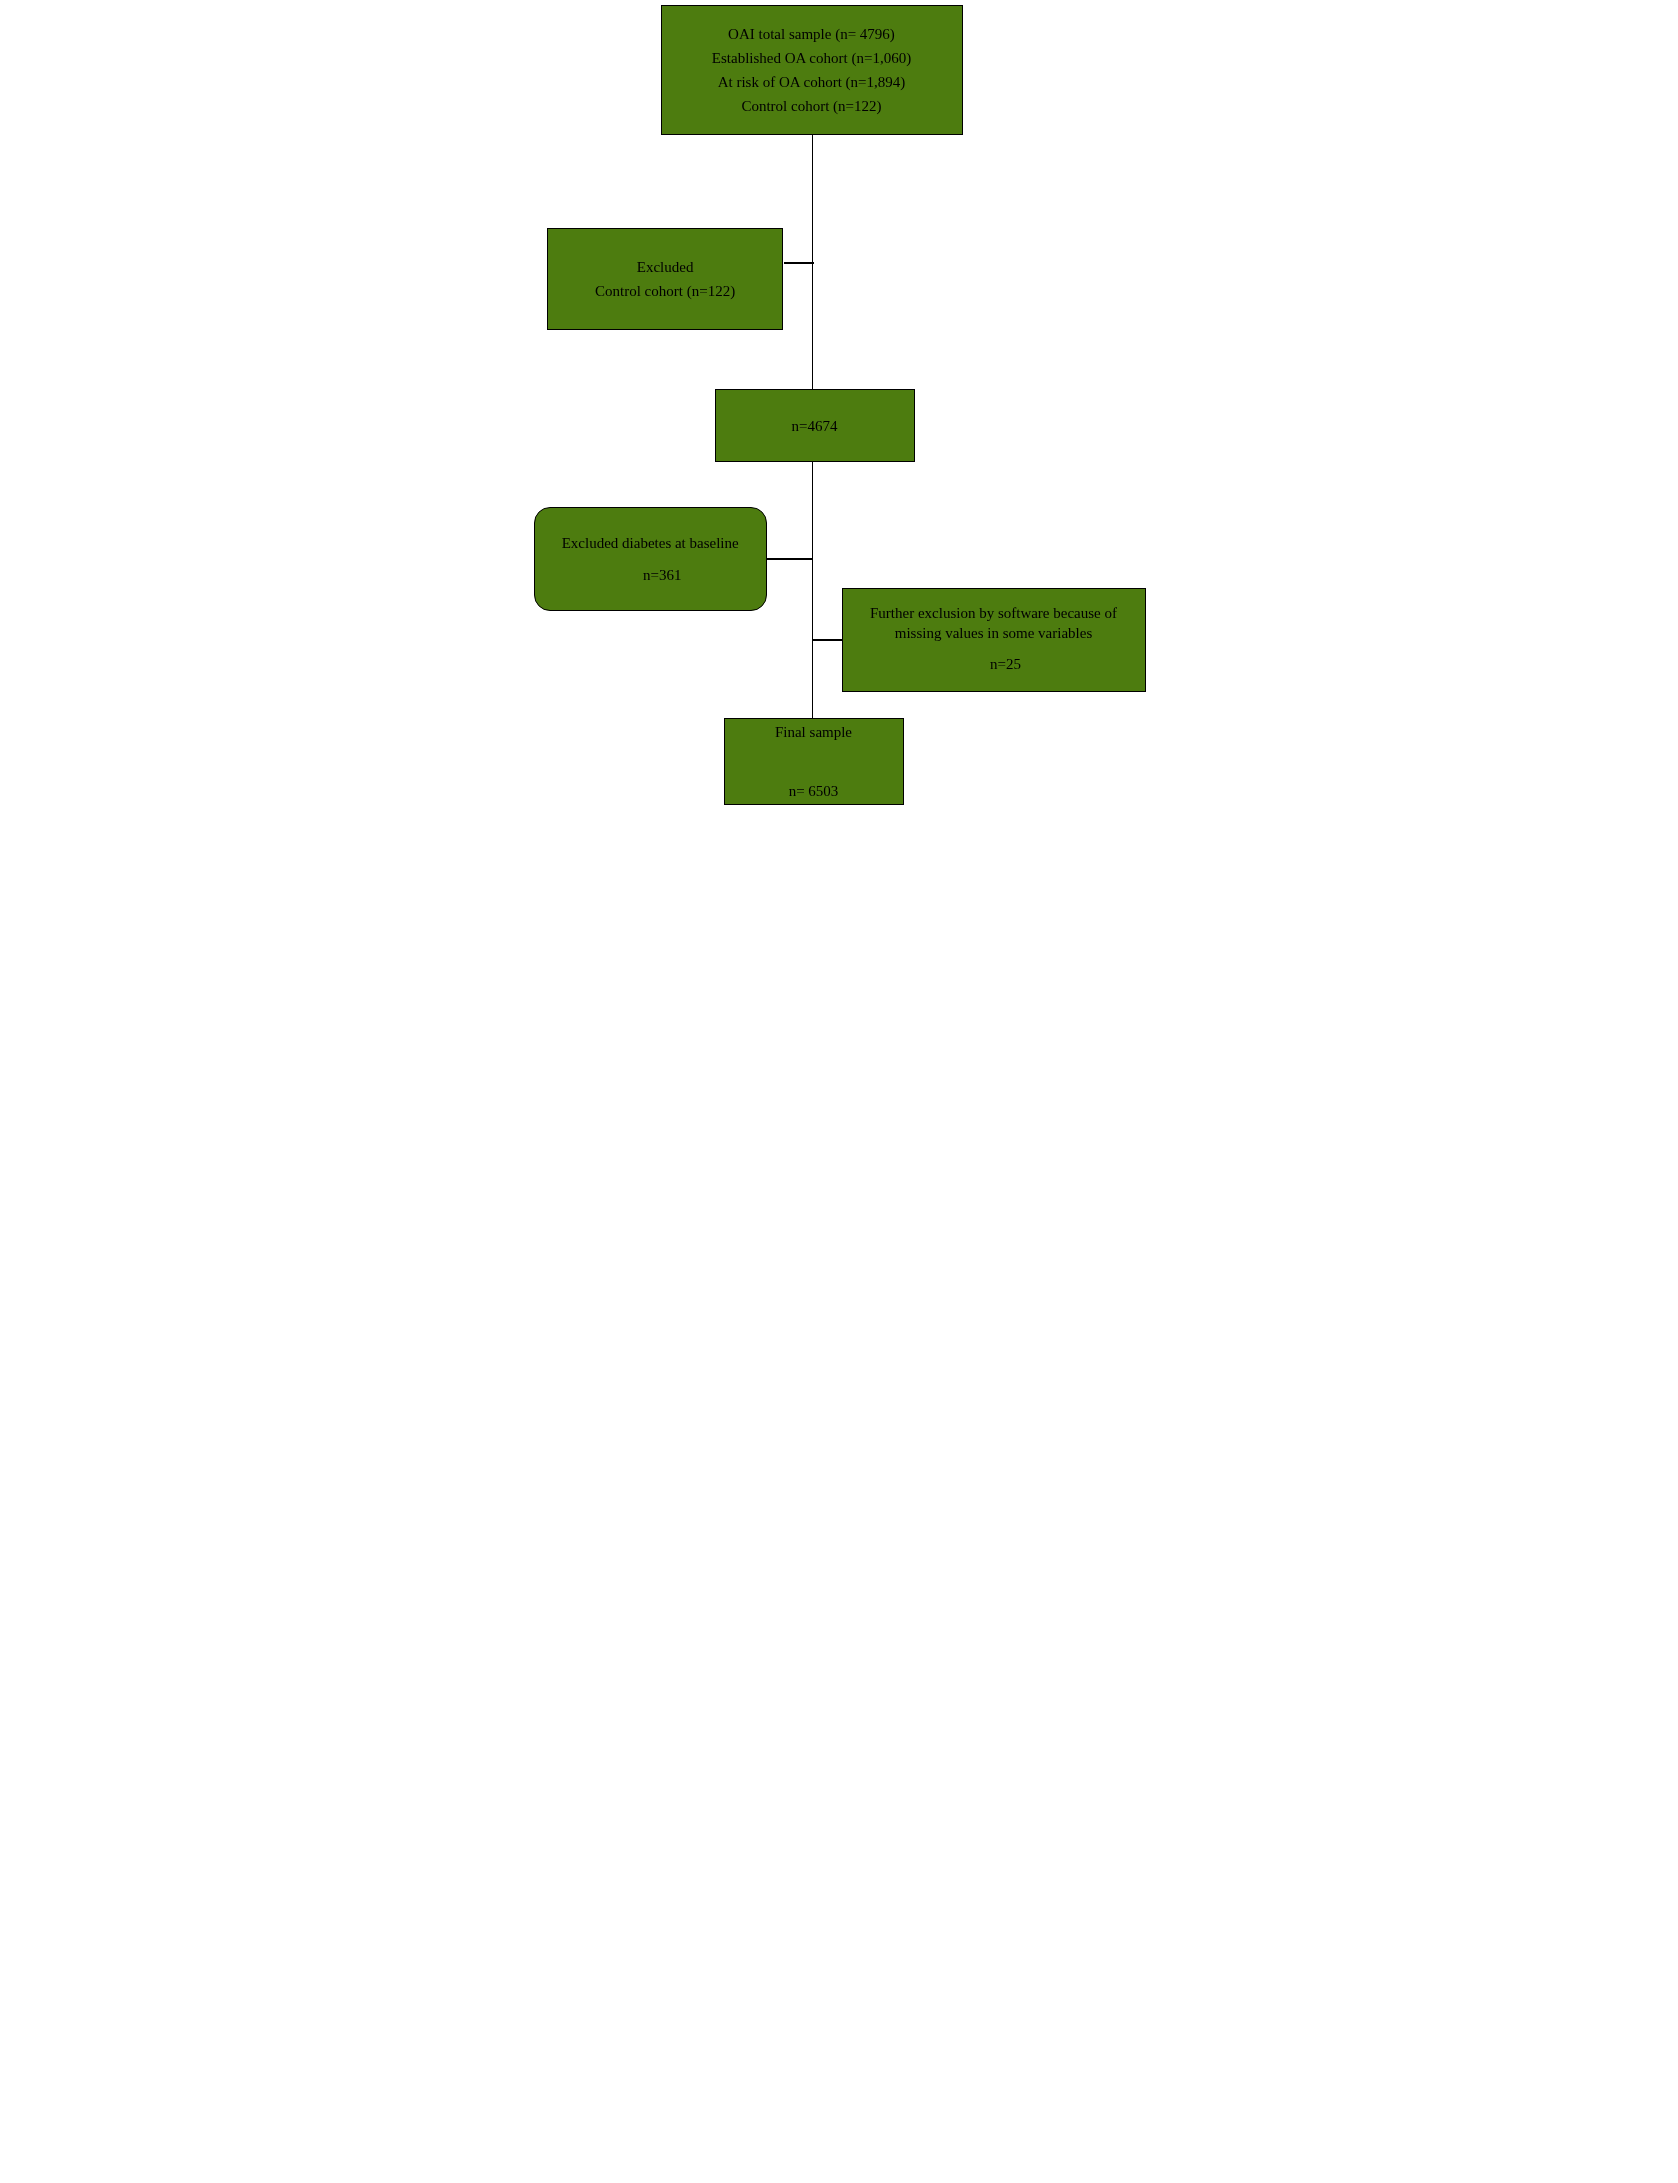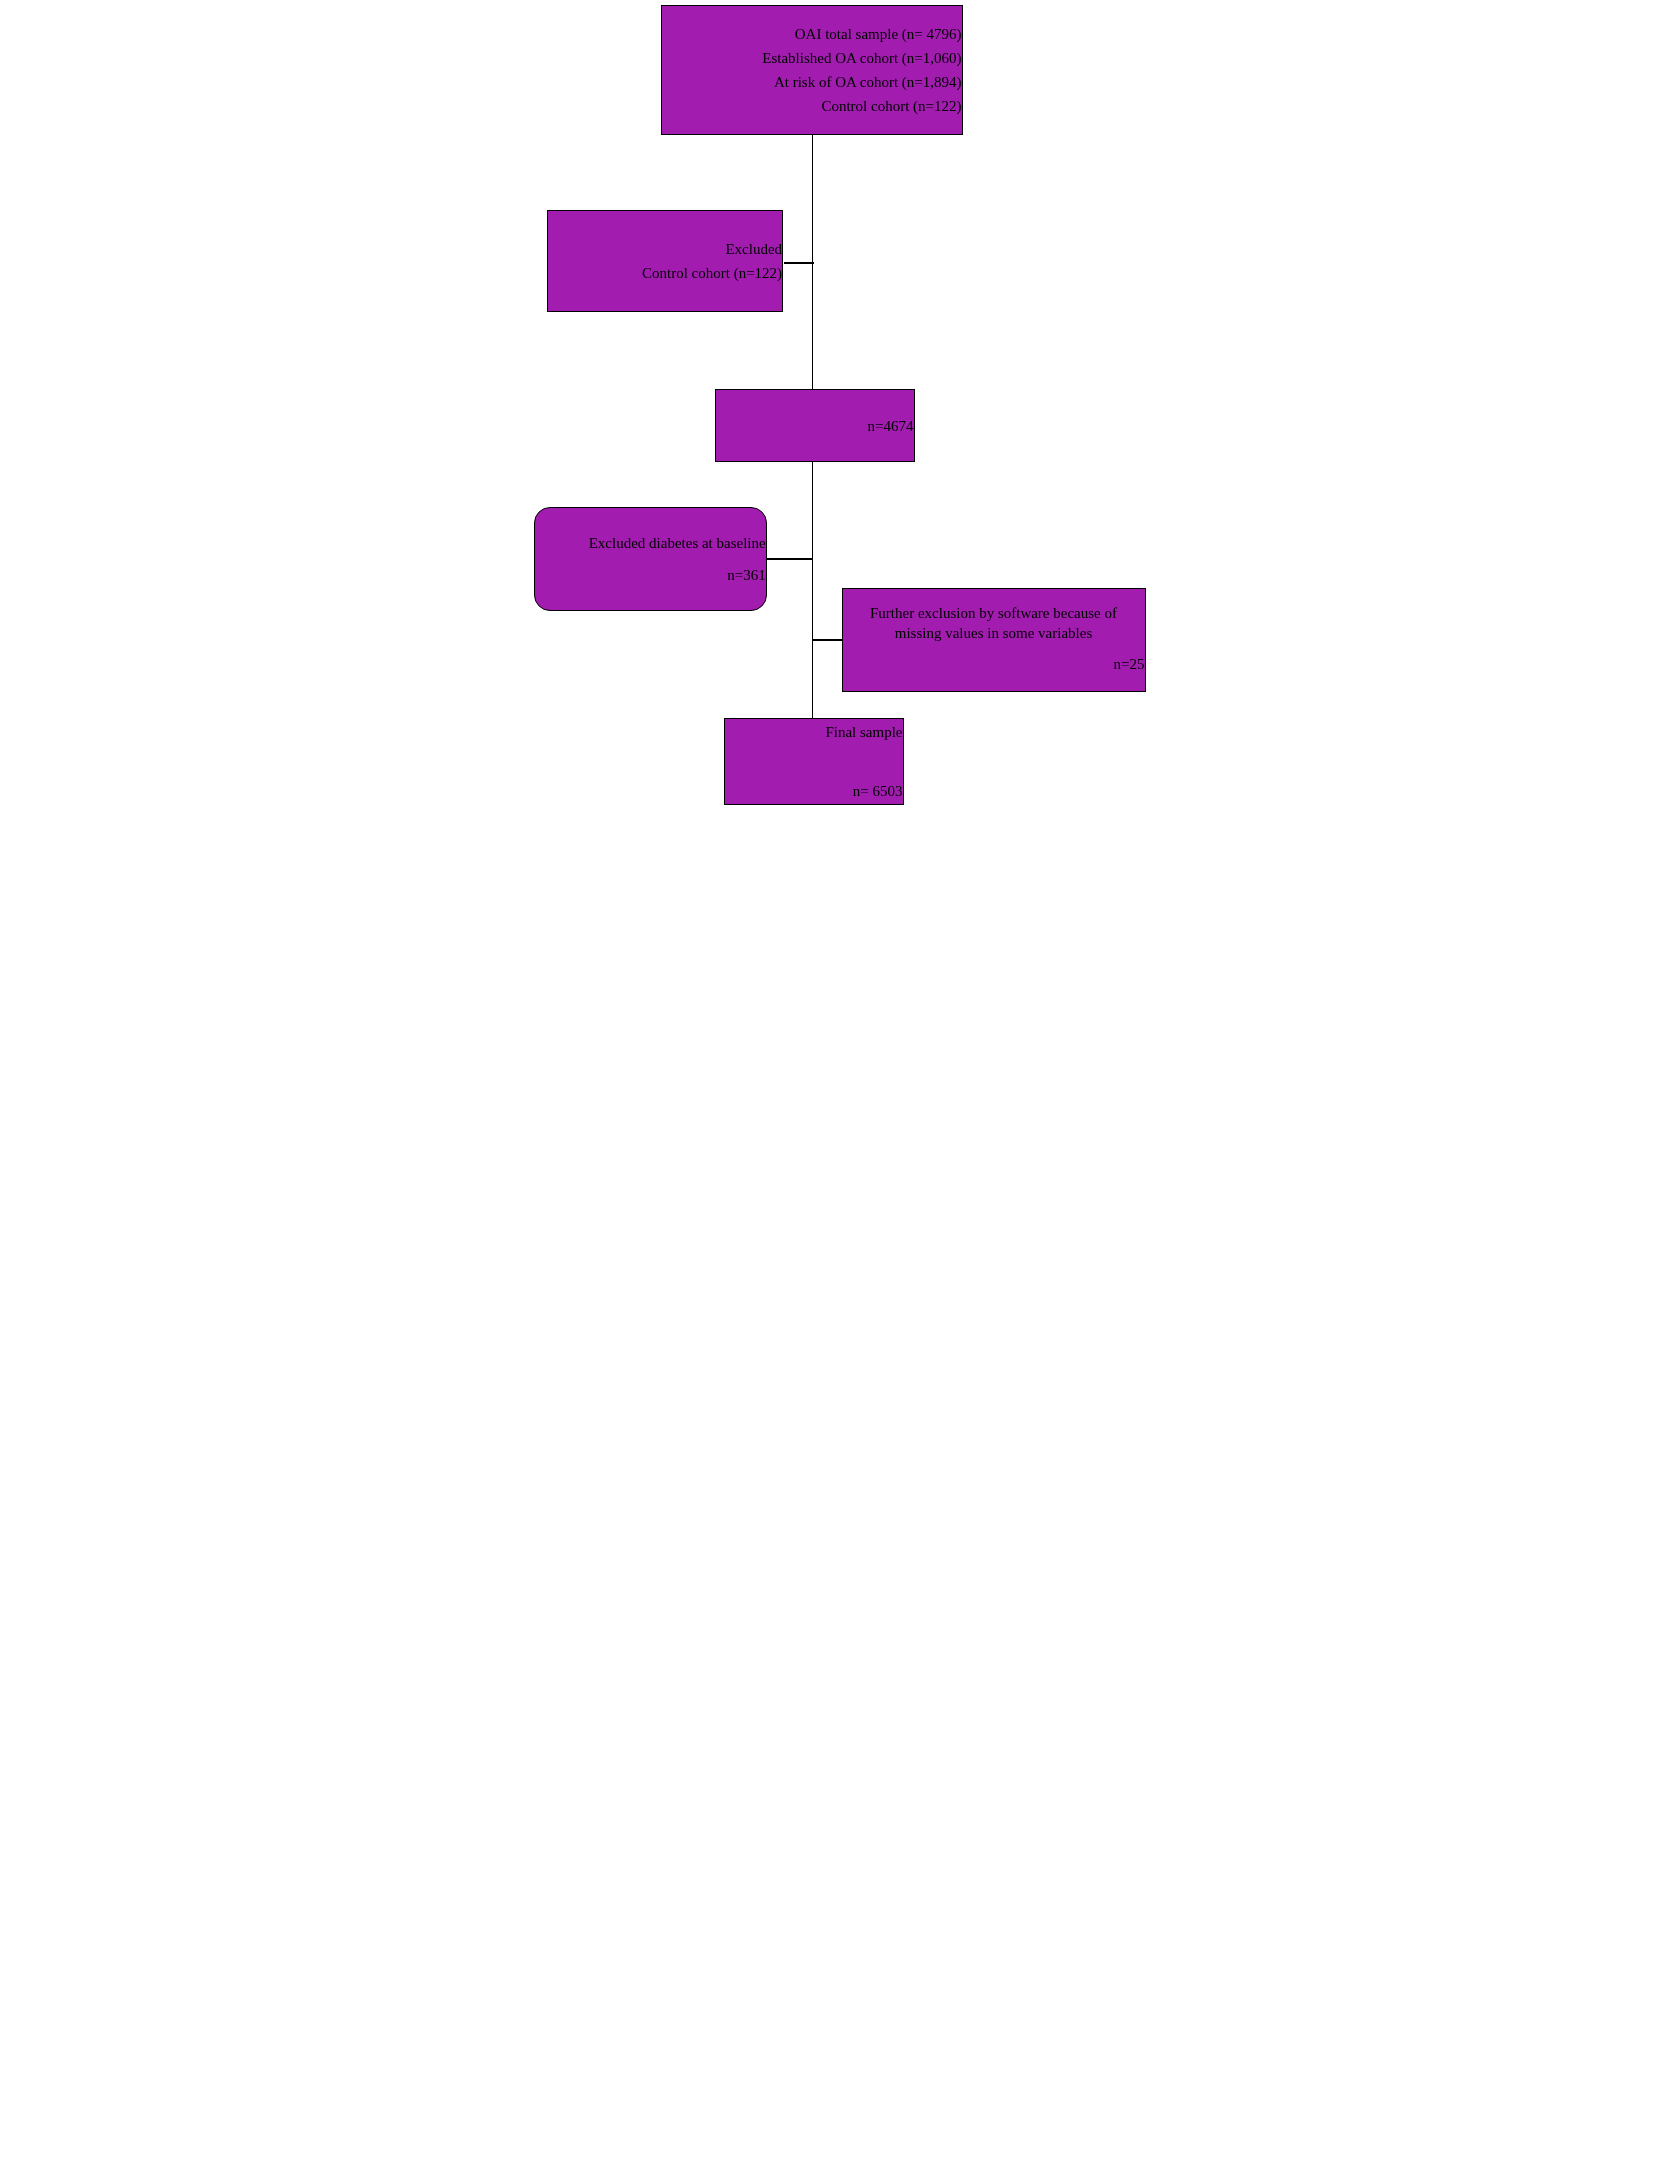--- a/index.html
+++ b/index.html
@@ -13,24 +13,24 @@
     height: 808px;
     margin: 0 auto;
     background: #ffffff;
     font-family: "Liberation Serif", "DejaVu Serif", serif;
     color: #000000;
   }
   .flow-box {
     position: absolute;
     box-sizing: border-box;
     border: 1.5px solid #000000;
-    background: #a21caf;
+    background: #4d7c0f;
     display: flex;
     flex-direction: column;
-    align-items: flex-end;
+    align-items: center;
     justify-content: center;
     text-align: center;
     font-size: 15px;
     line-height: 24px;
     z-index: 2;
   }
   .flow-box .para {
     line-height: 19.6px;
     padding: 0 11.3px;
   }
@@ -41,21 +41,21 @@
   .flow-box .small-gap {
     margin-top: 4.1px;
   }
   .line {
     position: absolute;
     background: #000000;
     z-index: 1;
   }
   
   .box-total            { left: 132px; top: 5.2px;   width: 302px; height: 130px; }
-  .box-excluded-control { left: 18.6px;  top: 210px;  width: 236px; height: 102px; }
+  .box-excluded-control { left: 18.6px;  top: 228px;  width: 236px; height: 102px; }
   .box-n4674            { left: 186px; top: 389px;  width: 200px; height: 73px; }
   .box-excluded-diabetes{ left: 5.2px;  top: 507px;  width: 233px; height: 104px; border-radius: 16px; }
   .box-excluded-missing { left: 313px; top: 588px; width: 304px; height: 104px; }
   .box-final            { left: 195px; top: 718px; width: 180px; height: 87px; gap: 31px; }
   
   .line-trunk              { left: 283px; top: 135px;  width: 1.5px;  height: 583px; }
   .line-to-excl-control    { left: 255px; top: 262px;  width: 30px; height: 1.5px; }
   .line-to-excl-diabetes   { left: 238px; top: 558px; width: 46px; height: 1.5px; }
   .line-to-excl-missing    { left: 284px; top: 639px; width: 30px; height: 1.5px; }
 </style>

